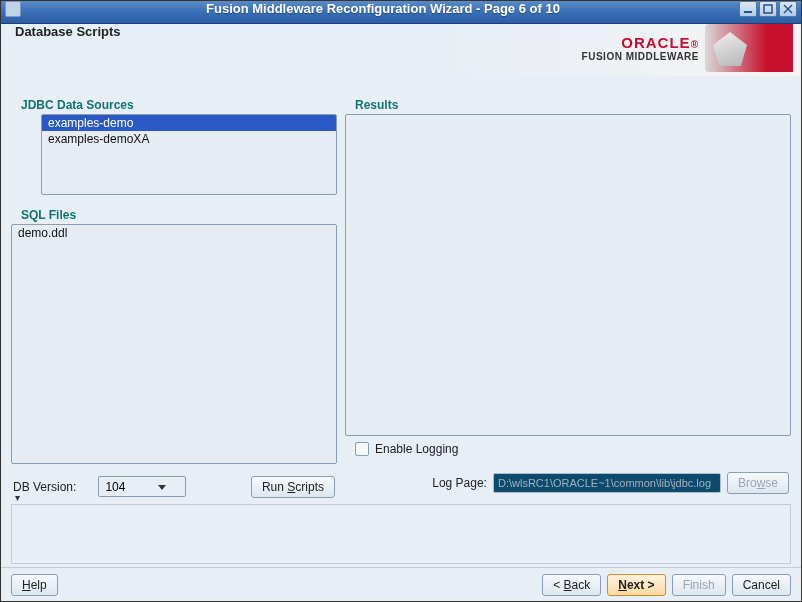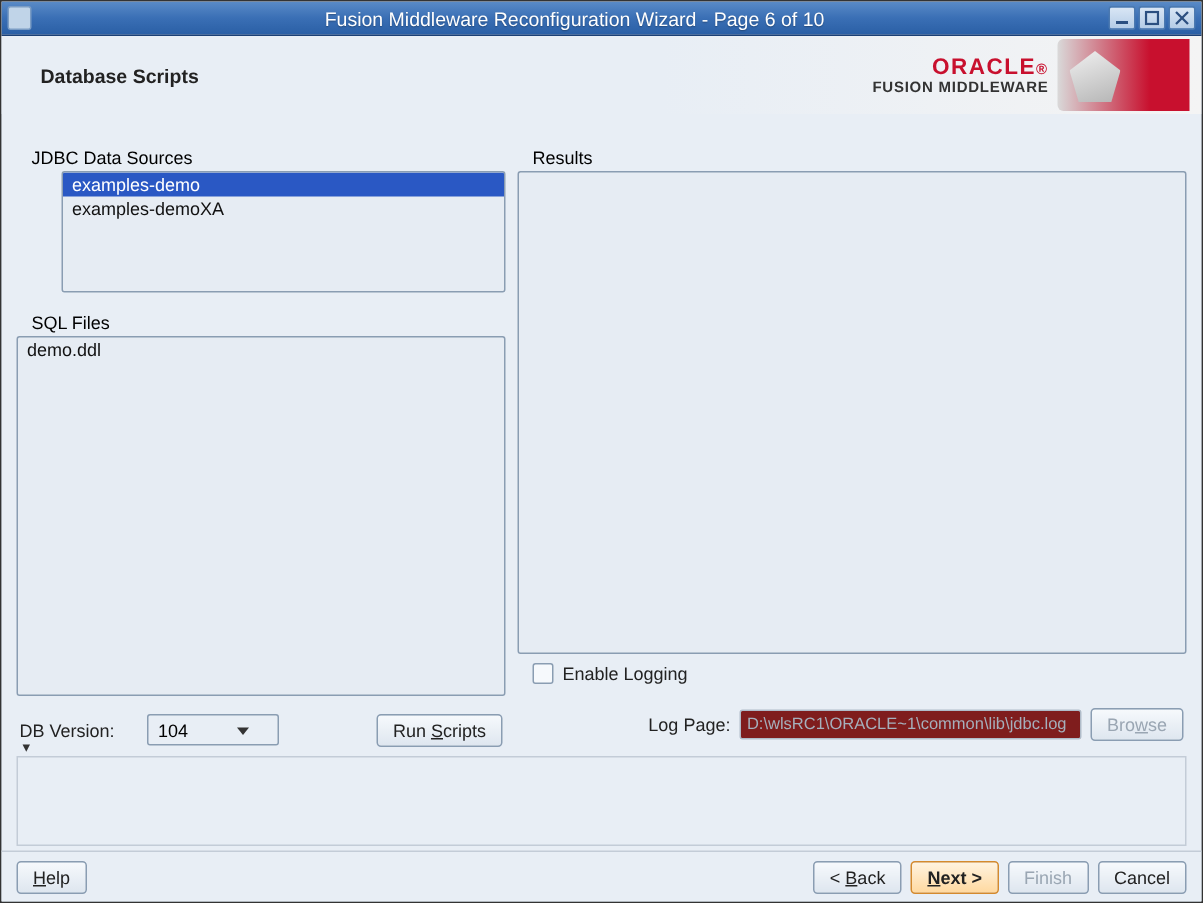--- a/index.html
+++ b/index.html
@@ -10,24 +10,24 @@
     width: 802px;
     height: 602px;
     overflow: hidden;
     border: 1px solid #333;
   }
   
   .titlebar {
     height: 23px;
     background: linear-gradient(to bottom, #5a8bc7 0%, #3a6fb5 50%, #2a5fa5 100%);
     display: flex;
-    align-items: center;
+    align-items: flex-start;
     padding: 0 4px;
     color: #fff;
-    font-weight: normal;
+    font-weight: bold;
     border-bottom: 1px solid #1a3f75;
   }
   .titlebar-icon {
     width: 16px; height: 16px;
     background: #c0d4e8;
     border: 1px solid #7a9cc4;
     border-radius: 2px;
     margin-right: 6px;
   }
   .titlebar-title { flex: 1; text-align: center; font-size: 13px; text-shadow: 0 1px 1px rgba(0,0,0,.3); }
@@ -45,23 +45,23 @@
   .client {
     position: relative;
     width: 100%;
     height: calc(100% - 23px);
     background: #e8eef5;
   }
   
   .header {
     height: 52px;
     display:flex;
-    align-items:center;
+    align-items:flex-start;
     justify-content: space-between;
-    padding: 0 8px 0 26px;
+    padding: 0 8px 0 14px;
     background: linear-gradient(to right, #e8eef5 0%, #e8eef5 55%, #f4f4f4 100%);
   }
   .header-title { font-weight: bold; font-size: 13px; color:#222; }
   .brand {
     display:flex; align-items:center; gap:6px;
   }
   .brand-text { text-align:right; font-family: Arial, sans-serif; }
   .brand-oracle { color:#c8102e; font-weight:bold; letter-spacing:1px; font-size:15px; }
   .brand-sub { color:#333; font-size:10px; font-weight:bold; letter-spacing:0.5px; }
   .brand-shape {
@@ -83,21 +83,21 @@
     position:absolute;
     top:74px; left:10px; right:10px;
     height: 400px;
     display:flex;
     gap:8px;
   }
   .left-col {
     width: 326px;
     display:flex; flex-direction:column;
   }
-  .panel-label { font-weight:normal; font-size:12px; color:#000000; padding: 0 4px 2px 10px; }
+  .panel-label { font-weight:bold; font-size:12px; color:#0f766e; padding: 0 4px 2px 10px; }
   .listbox {
     border: 1px solid #8a9db2;
     background:#e6ecf3;
     border-radius:2px;
   }
   .list-ds { height: 94px; overflow:auto;margin-left:30px; }
   .list-sql { height: 278px; overflow:auto; }
   .list-item {
     padding: 1px 6px;
     font-size:12px;
@@ -153,21 +153,21 @@
     border-radius:2px;
   }
   .log-row {
     display:flex; align-items:center; gap:6px;
     margin-top:16px;
     justify-content:flex-end;
     padding-right:2px;
   }
   .log-input {
     border:1px solid #b0bcc9;
-    background:#7f1d1d;
+    background:#0c4a6e;
     color:#a5afbb;
     height:20px; width:228px;
     padding:0 4px;
     font-size:11px;
     border-radius:2px;
   }
   
   .lower-area {
     position:absolute;
     left:10px; right:10px;

